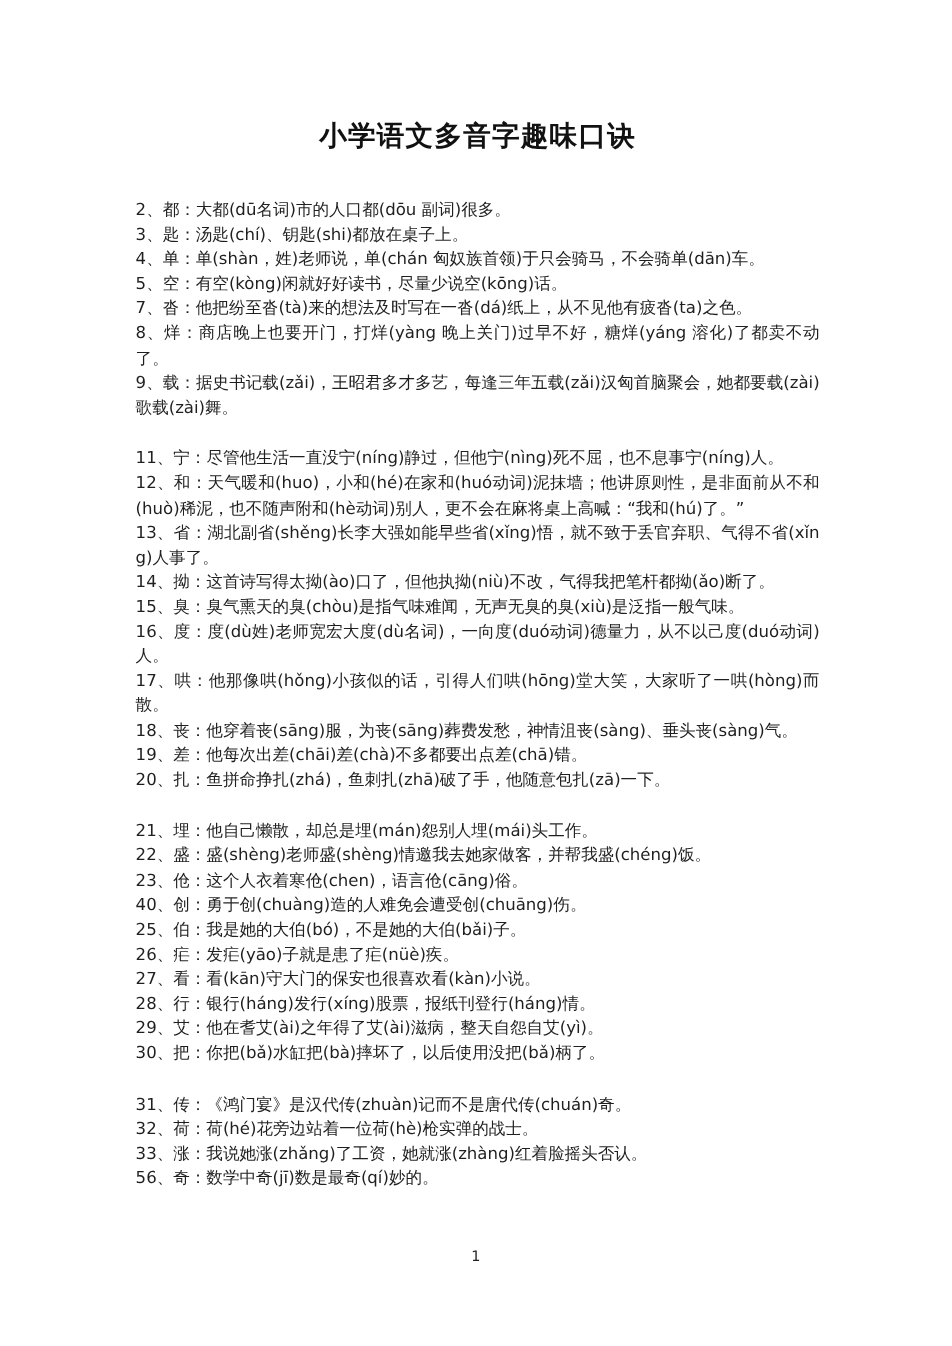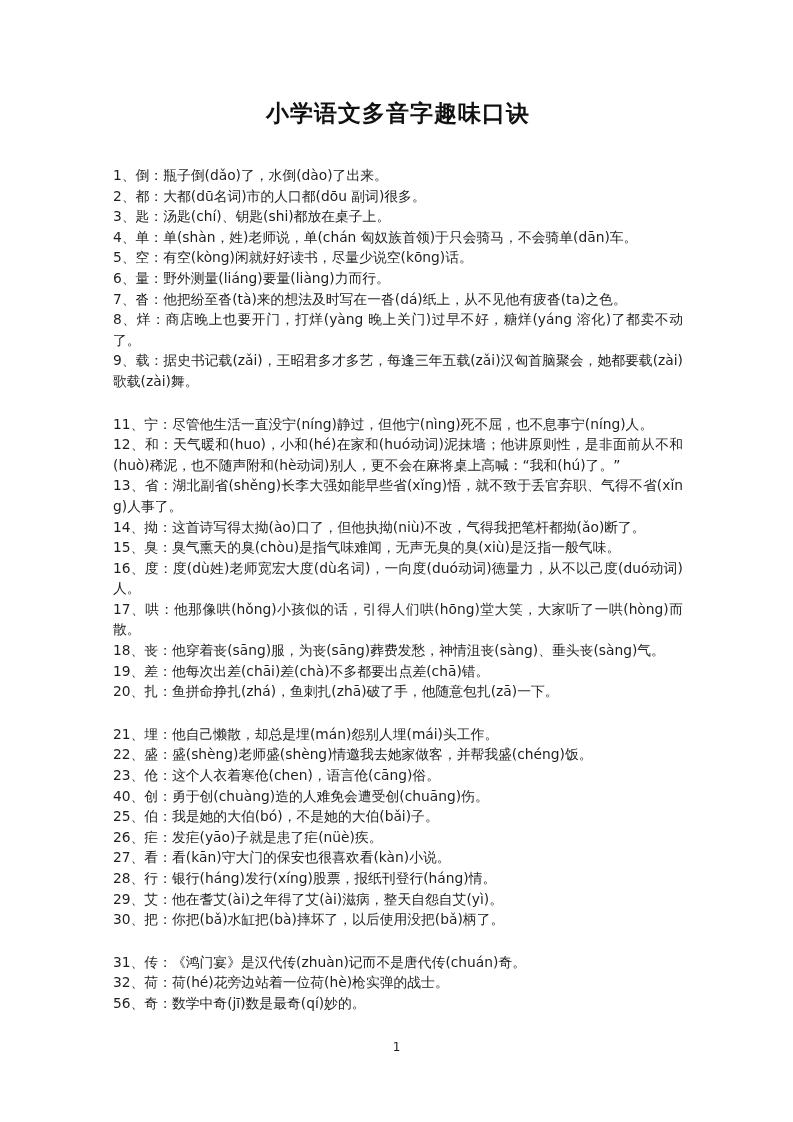--- a/index.html
+++ b/index.html
@@ -56,26 +56,24 @@
 </style>
 </head>
 <body>
 
 <div class="page">
   <div class="content">
 
     <h1 class="doc-title">小学语文多音字趣味口诀</h1>
 
     <div class="section">
-      <p class="line">1、倒：瓶子倒(dǎo)了，水倒(dào)了出来。</p>
       <p class="line">2、都：大都(dū名词)市的人口都(dōu 副词)很多。</p>
       <p class="line">3、匙：汤匙(chí)、钥匙(shi)都放在桌子上。</p>
       <p class="line">4、单：单(shàn，姓)老师说，单(chán 匈奴族首领)于只会骑马，不会骑单(dān)车。</p>
       <p class="line">5、空：有空(kòng)闲就好好读书，尽量少说空(kōng)话。</p>
-      <p class="line">6、量：野外测量(liáng)要量(liàng)力而行。</p>
       <p class="line">7、沓：他把纷至沓(tà)来的想法及时写在一沓(dá)纸上，从不见他有疲沓(ta)之色。</p>
       <p class="line">8、烊：商店晚上也要开门，打烊(yàng 晚上关门)过早不好，糖烊(yáng 溶化)了都卖不动了。</p>
       <p class="line">9、载：据史书记载(zǎi)，王昭君多才多艺，每逢三年五载(zǎi)汉匈首脑聚会，她都要载(zài)歌载(zài)舞。</p>
     </div>
 
     <div class="section">
       <p class="line">11、宁：尽管他生活一直没宁(níng)静过，但他宁(nìng)死不屈，也不息事宁(níng)人。</p>
       <p class="line">12、和：天气暖和(huo)，小和(hé)在家和(huó动词)泥抹墙；他讲原则性，是非面前从不和(huò)稀泥，也不随声附和(hè动词)别人，更不会在麻将桌上高喊：“我和(hú)了。”</p>
       <p class="line">13、省：湖北副省(shěng)长李大强如能早些省(xǐng)悟，就不致于丢官弃职、气得不省(xǐng)人事了。</p>
       <p class="line">14、拗：这首诗写得太拗(ào)口了，但他执拗(niù)不改，气得我把笔杆都拗(ǎo)断了。</p>
@@ -96,19 +94,20 @@
       <p class="line">26、疟：发疟(yāo)子就是患了疟(nüè)疾。</p>
       <p class="line">27、看：看(kān)守大门的保安也很喜欢看(kàn)小说。</p>
       <p class="line">28、行：银行(háng)发行(xíng)股票，报纸刊登行(háng)情。</p>
       <p class="line">29、艾：他在耆艾(ài)之年得了艾(ài)滋病，整天自怨自艾(yì)。</p>
       <p class="line">30、把：你把(bǎ)水缸把(bà)摔坏了，以后使用没把(bǎ)柄了。</p>
     </div>
 
     <div class="section">
       <p class="line">31、传：《鸿门宴》是汉代传(zhuàn)记而不是唐代传(chuán)奇。</p>
       <p class="line">32、荷：荷(hé)花旁边站着一位荷(hè)枪实弹的战士。</p>
+      <p class="line">33、涨：我说她涨(zhǎng)了工资，她就涨(zhàng)红着脸摇头否认。</p>
       <p class="line">56、奇：数学中奇(jī)数是最奇(qí)妙的。</p>
     </div>
 
   </div>
 
   <div class="page-number">1</div>
 </div>
 
 </body></html>

